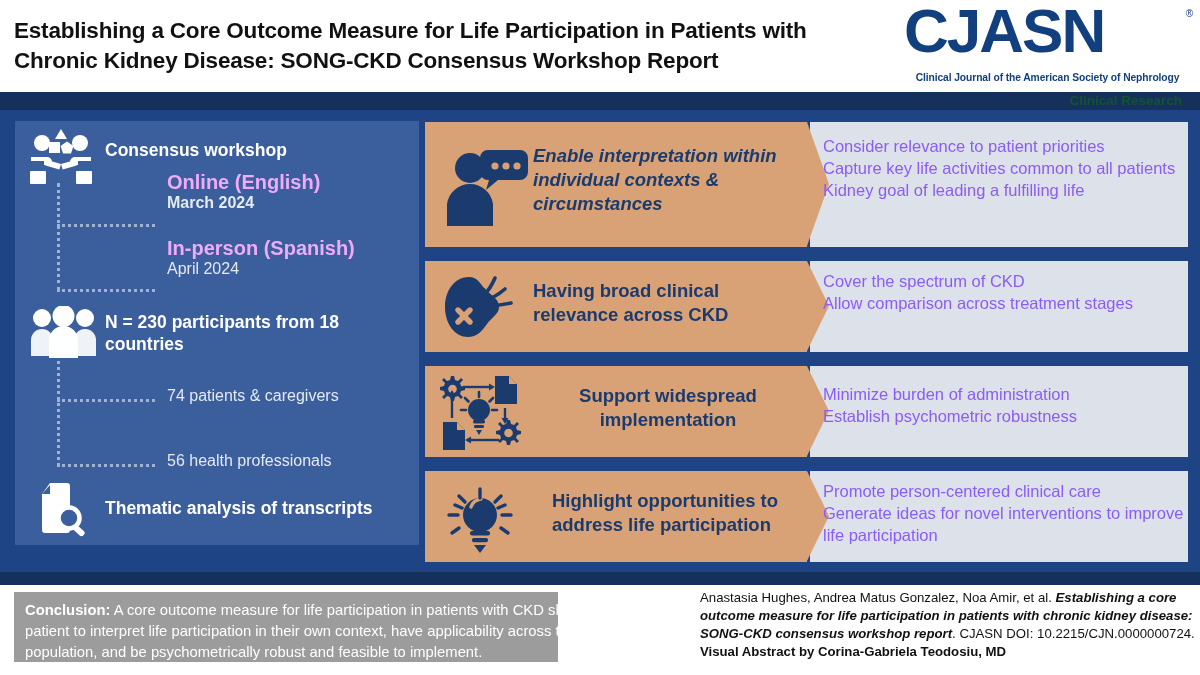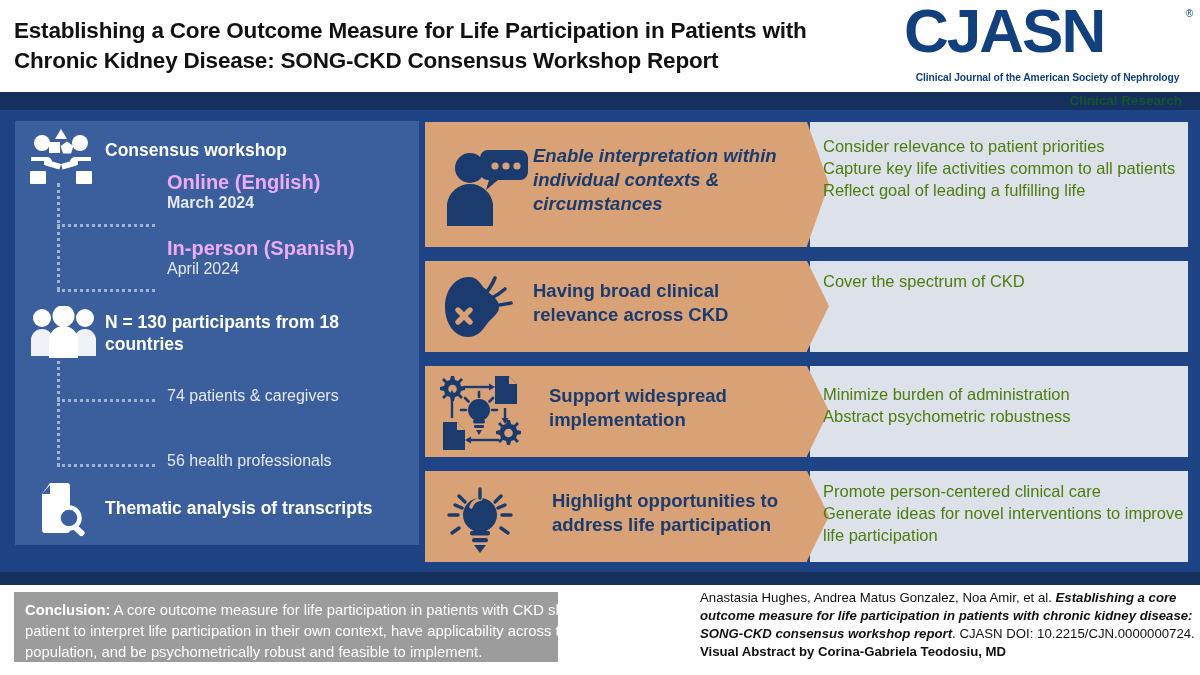--- a/index.html
+++ b/index.html
@@ -85,21 +85,21 @@
     border-style:solid; border-color:transparent;
     border-left-color:#d9a276;
   }
   .arrow-icon { position:absolute; z-index:3; }
   .arrow-text {
     position:absolute; z-index:3;
     font-size:18.5px; font-weight:bold; color:#1b3b6f; line-height:1.3;
   }
   .bullets {
     position:absolute; z-index:2;
-    font-size:16.5px; color:#4d7c0f; line-height:1.33;
+    font-size:16.5px; color:#8b5cf6; line-height:1.33;
   }
   .bullets div { white-space:nowrap; }
   .bullets div.wrap { white-space:normal; }
 
   
   #conclusion {
     position:absolute; left:14px; top:592px; width:544px; height:70px;
     background:#9c9c9c;
     padding-left:31px;
   }
@@ -179,21 +179,21 @@
         <g fill="#ffffff">
           <circle cx="13" cy="12" r="9"></circle>
           <path d="M2 50 v-16 a11 11 0 0 1 11 -11 a11 11 0 0 1 11 11 v16 z" opacity="0.92"></path>
           <circle cx="56" cy="12" r="9"></circle>
           <path d="M45 50 v-16 a11 11 0 0 1 11 -11 a11 11 0 0 1 11 11 v16 z" opacity="0.92"></path>
           <circle cx="34.5" cy="10" r="11"></circle>
           <path d="M20 52 v-18 a14.5 14.5 0 0 1 14.5 -14 a14.5 14.5 0 0 1 14.5 14 v18 z"></path>
         </g>
       </svg>
     </div>
-    <div class="lp-head" style="left:90px; top:190px; width:268px;">N = 130 participants from 18 countries</div>
+    <div class="lp-head" style="left:90px; top:190px; width:268px;">N = 230 participants from 18 countries</div>
 
     <div class="lp-sub-n" style="left:152px; top:266px;">74 patients &amp; caregivers</div>
     <div class="lp-sub-n" style="left:152px; top:331px;">56 health professionals</div>
 
     <div class="lp-icon" style="left:20px; top:360px; width:58px; height:58px;">
       <svg viewBox="0 0 58 58" width="58" height="58">
         <g fill="#ffffff">
           <path d="M10 2 h22 a3 3 0 0 1 3 3 v44 a3 3 0 0 1 -3 3 h-22 a3 3 0 0 1 -3 -3 v-36 l8 -11 z"></path>
           <polygon points="7,13 15,13 15,4" fill="#3b5e9c"></polygon>
         </g>
@@ -224,21 +224,21 @@
             <circle cx="63" cy="22" r="3.6"></circle>
             <circle cx="74" cy="22" r="3.6"></circle>
         </g>
       </svg>
     </div>
     <div class="arrow-text" style="left:108px; top:22px; width:270px;font-style:italic;">Enable interpretation within individual contexts &amp; circumstances</div>
 
     <div class="bullets" style="left:398px; top:14px; width:360px;">
       <div>Consider relevance to patient priorities</div>
       <div class="wrap">Capture key life activities common to all patients</div>
-      <div>Reflect goal of leading a fulfilling life</div>
+      <div>Kidney goal of leading a fulfilling life</div>
     </div>
   </div>
 
   <div class="row" style="top:261px; width:677px; height:91px;">
     <div class="gray-panel" style="left:385px; top:0; width:378px; height:91px;"></div>
     <div class="arrow-body" style="width:382px;"></div>
     <div class="arrow-tip" style="left:382px; border-width:45.5px 0 45.5px 22px;"></div>
 
     <div class="arrow-icon" style="left:18px; top:14px; width:76px; height:64px;">
       <svg viewBox="0 0 76 64" width="76" height="64">
@@ -252,20 +252,21 @@
         <g stroke="#d9a276" stroke-width="5.4" stroke-linecap="round">
           <path d="M15 35 l12 12"></path>
             <path d="M27 35 l-12 12"></path>
         </g>
       </svg>
     </div>
     <div class="arrow-text" style="left:108px; top:18px; width:270px;">Having broad clinical relevance across CKD</div>
 
     <div class="bullets" style="left:398px; top:10px; width:360px;">
       <div>Cover the spectrum of CKD</div>
+      <div class="wrap">Allow comparison across treatment stages</div>
     </div>
   </div>
 
   <div class="row" style="top:366px; width:763px; height:91px;">
     <div class="gray-panel" style="left:385px; top:0; width:378px; height:91px;"></div>
     <div class="arrow-body" style="width:382px;"></div>
     <div class="arrow-tip" style="left:382px; border-width:45.5px 0 45.5px 22px;"></div>
 
     <div class="arrow-icon" style="left:12px; top:8px; width:86px; height:78px;">
       <svg viewBox="0 0 86 78" width="86" height="78">
@@ -302,25 +303,25 @@
             <path d="M62 66 h-28"></path>
         </g>
         <g fill="#1b3b6f">
           <polygon points="52,9.5 58,13 52,16.5"></polygon>
           <polygon points="11.5,22 15,16 18.5,22"></polygon>
           <polygon points="64.5,44 68,50 71.5,44"></polygon>
           <polygon points="34,62.5 28,66 34,69.5"></polygon>
         </g>
       </svg>
     </div>
-    <div class="arrow-text" style="left:124px; top:18px; width:270px;">Support widespread implementation</div>
+    <div class="arrow-text" style="left:108px; top:18px; width:270px;text-align:center;">Support widespread implementation</div>
 
     <div class="bullets" style="left:398px; top:18px; width:360px;">
       <div>Minimize burden of administration</div>
-      <div>Abstract psychometric robustness</div>
+      <div>Establish psychometric robustness</div>
     </div>
   </div>
 
   <div class="row" style="top:471px; width:763px; height:91px;">
     <div class="gray-panel" style="left:385px; top:0; width:378px; height:91px;"></div>
     <div class="arrow-body" style="width:382px;"></div>
     <div class="arrow-tip" style="left:382px; border-width:45.5px 0 45.5px 22px;"></div>
 
     <div class="arrow-icon" style="left:16px; top:10px; width:78px; height:74px;">
       <svg viewBox="0 0 78 74" width="78" height="74">

